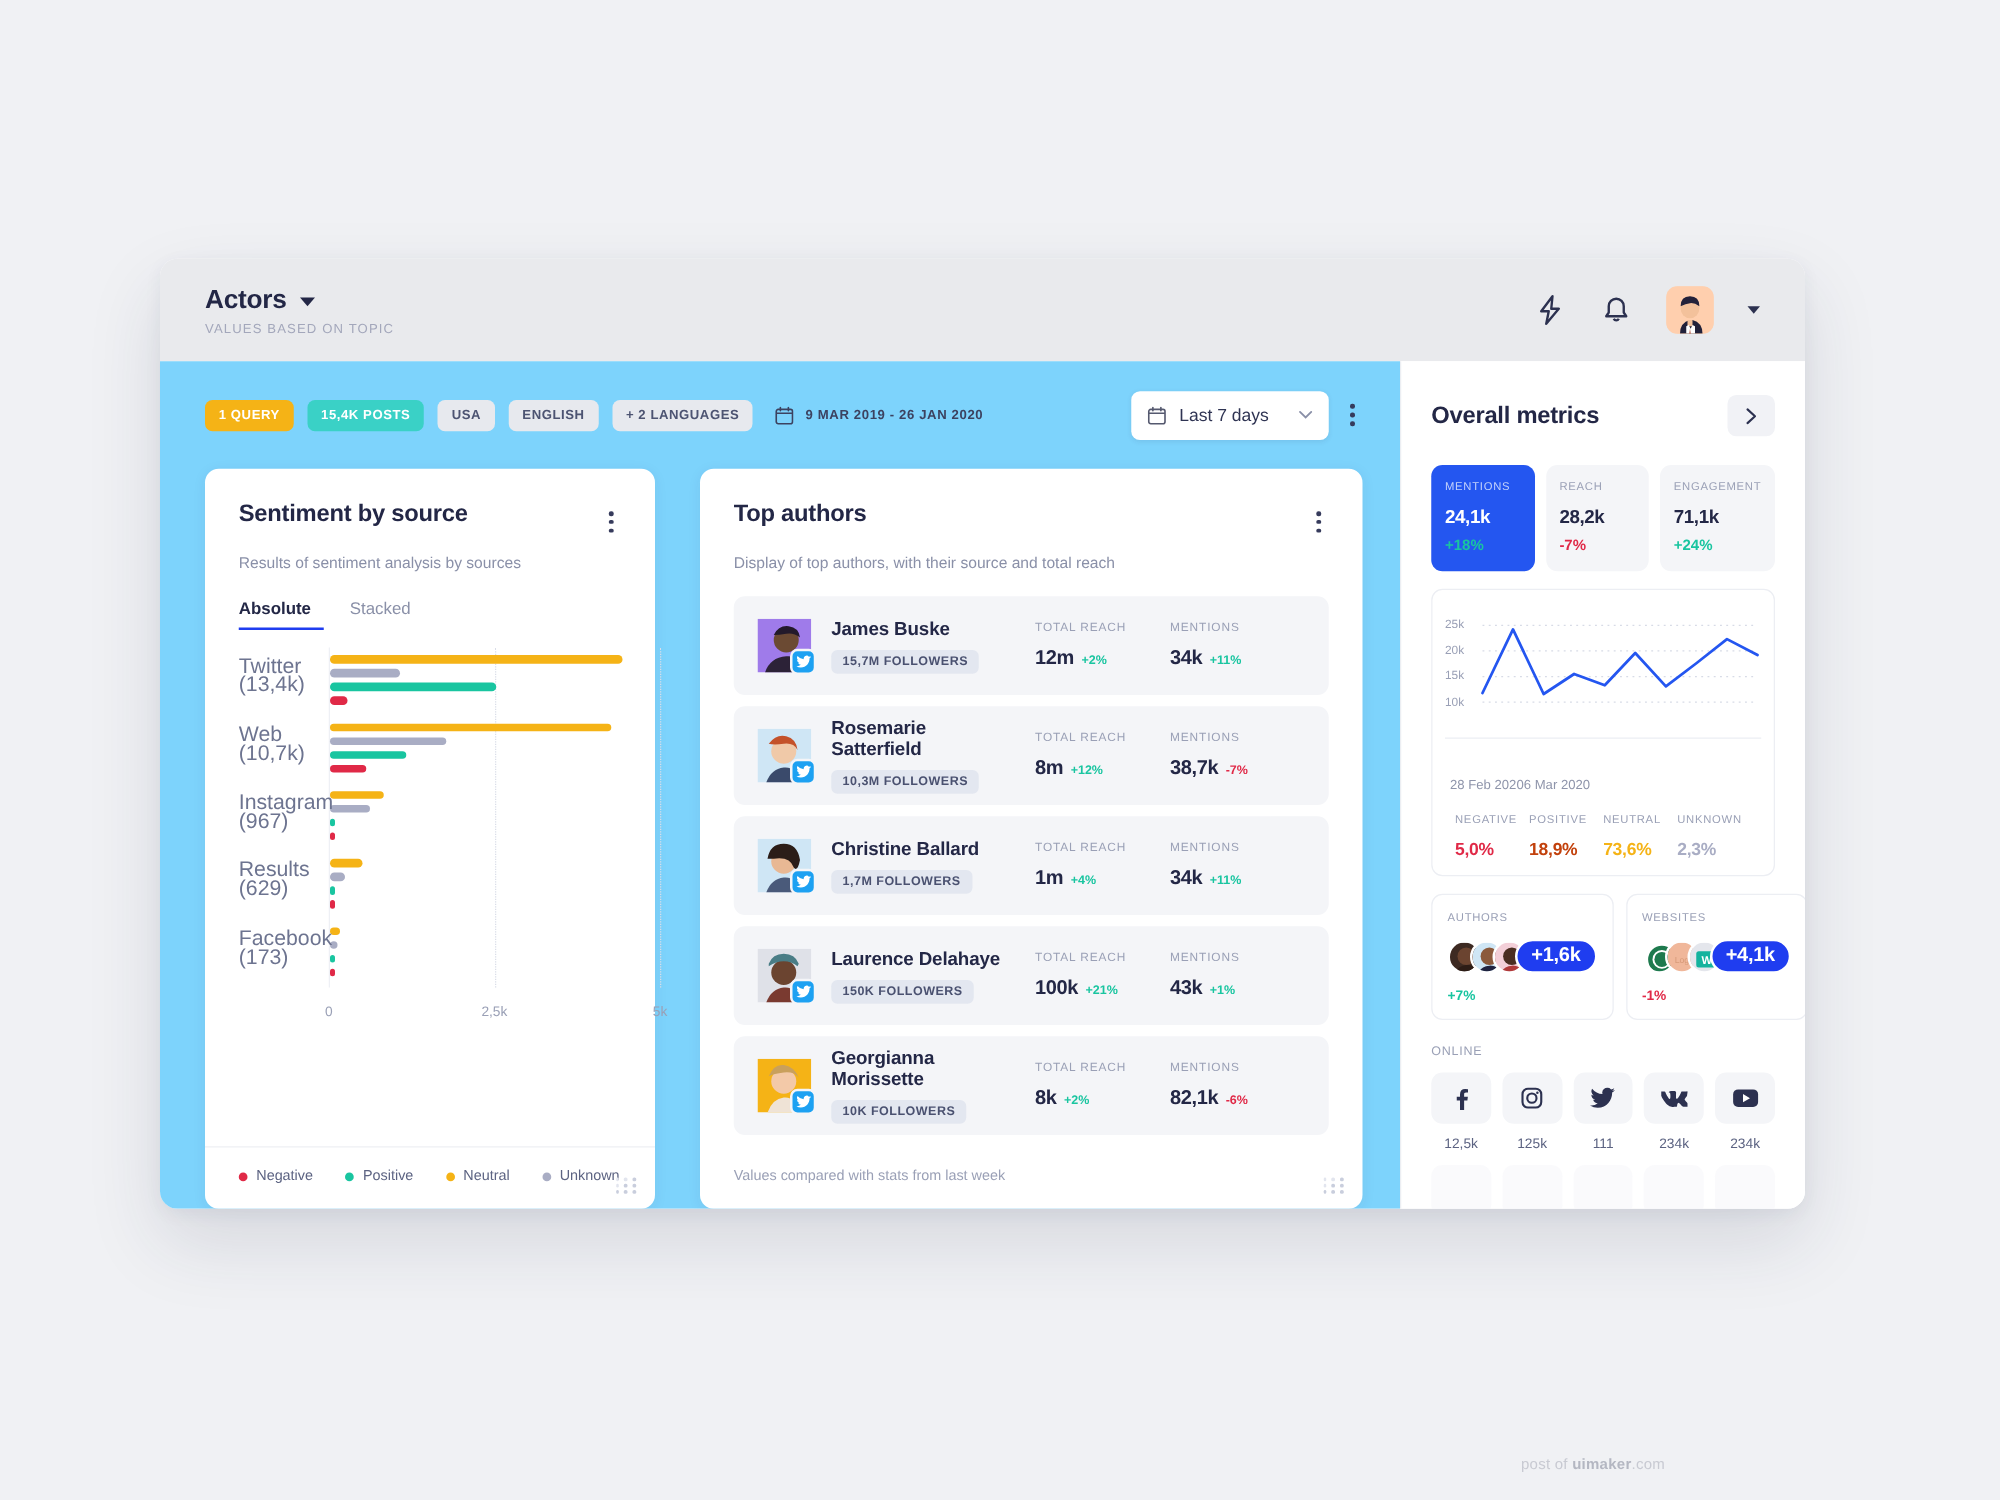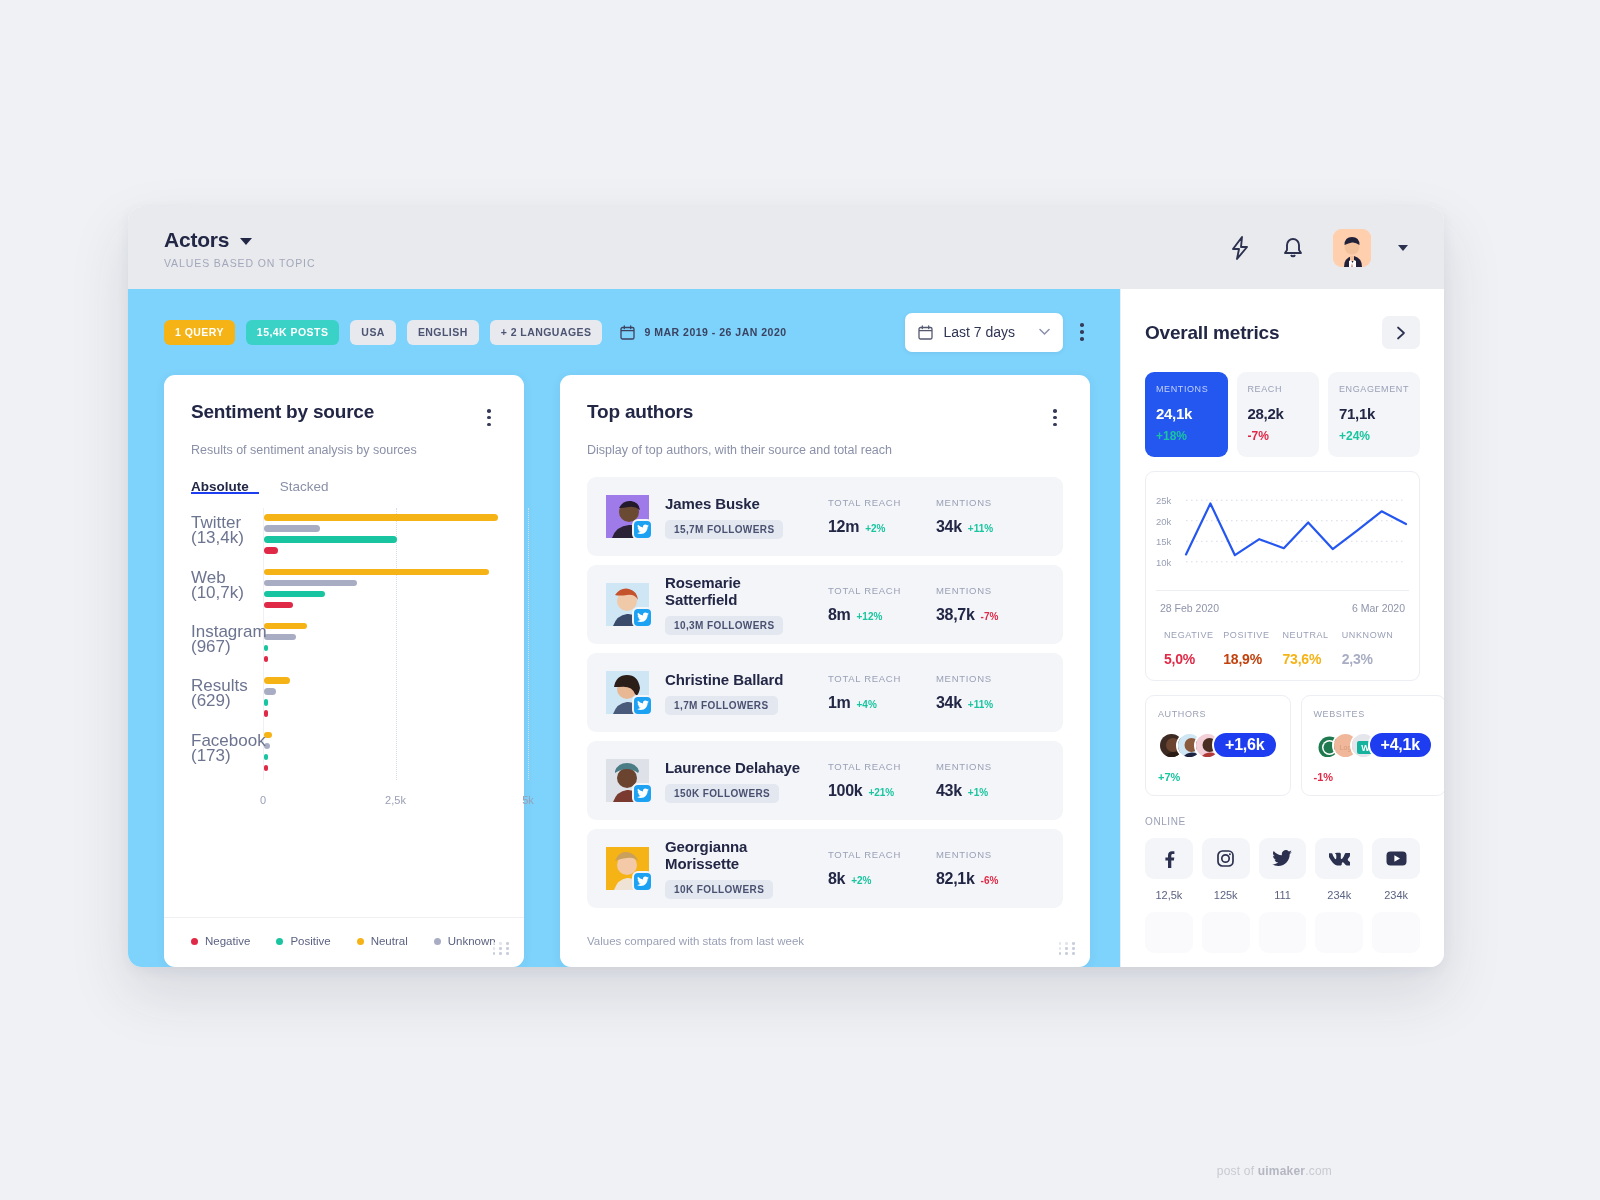--- a/index.html
+++ b/index.html
@@ -88,21 +88,21 @@
   .card.authors { flex: 1; }
   .card-head { padding: 26px 27px 0 27px; display: flex; justify-content: space-between; align-items: flex-start; }
   .card-title { font-size: 19px; font-weight: 700; color: #232746; letter-spacing: -.2px; }
   .card-sub { font-size: 12.5px; color: #8a90a8; margin-top: 9px; padding: 0 27px; }
   .grip { position: absolute; right: 14px; bottom: 12px; display: grid; grid-template-columns: repeat(3,4px); gap: 2.6px; }
   .grip i { width: 2.6px; height: 2.6px; border-radius: 50%; background: #c9cedd; display: block; }
   .grip i.pale { background: #e2e5ee; }
 
   
   .tabs { display: flex; gap: 31px; padding: 22px 27px 0 27px; }
-  .tab { font-size: 13.5px; color: #8a90a8; cursor: pointer; position: relative; }
+  .tab { font-size: 13.5px; color: #8a90a8; padding-bottom: 10px; cursor: pointer; position: relative; }
   .tab.active { color: #232746; font-weight: 700; }
   .tab.active::after {
     content: ""; position: absolute; left: 0; right: -10px; bottom: 0; height: 2.6px; background: #1f3df0;
   }
 
   
   .chartwrap { flex: 1; position: relative; padding: 14px 27px 0 27px; min-height: 0; }
   .plot { position: relative; width: 100%; height: 308px; }
   .axisarea { position: absolute; left: 72px; right: 0; top: 0; bottom: 36px; }
   .vline { position: absolute; top: 0; bottom: 0; width: 1px; background: #eef0f5; }
@@ -170,21 +170,21 @@
   .kpi .k-val { font-size: 15px; font-weight: 700; color: #232746; margin-top: 11px; letter-spacing: -.3px; }
   .kpi.active .k-val { color: #fff; }
   .kpi .k-dl { font-size: 12px; font-weight: 700; margin-top: 7px; }
 
   .minichart {
     margin-top: 14px; border: 1px solid #eceef3; border-radius: 9px; padding: 12px 10px 0 10px;
   }
   .mc-body { position: relative; height: 98px; }
   .mc-ylbl { position: absolute; left: 0; font-size: 9.5px; color: #9aa0b6; transform: translateY(-50%); }
   .mc-sep { border-top: 1px solid #eceef3; margin-top: 8px; padding: 11px 4px 0 4px; }
-  .mc-dates { display: flex; justify-content: space-between; font-size: 10.5px; color: #8f95ab; }
+  .mc-dates { display: flex; font-size: 10.5px; color: #8f95ab; margin-top: 20px; }
   .sentrow { display: flex; padding: 16px 4px 13px 4px; }
   .sent { flex: 1; }
   .sent .sn-lbl { font-size: 9px; letter-spacing: .6px; color: #9aa0b6; }
   .sent .sn-val { font-size: 14px; font-weight: 700; margin-top: 11px; letter-spacing: -.2px; }
 
   .twocards { display: flex; gap: 10px; margin-top: 14px; }
   .gcard { flex: 1; border: 1px solid #eceef3; border-radius: 9px; padding: 13px 12px 12px 12px; }
   .g-lbl { font-size: 9px; letter-spacing: .6px; color: #9aa0b6; }
   .stack { display: flex; align-items: center; margin-top: 12px; }
   .st-av { width: 27px; height: 27px; border-radius: 50%; border: 2px solid #fff; margin-right: -9px; overflow: hidden; position: relative; }

